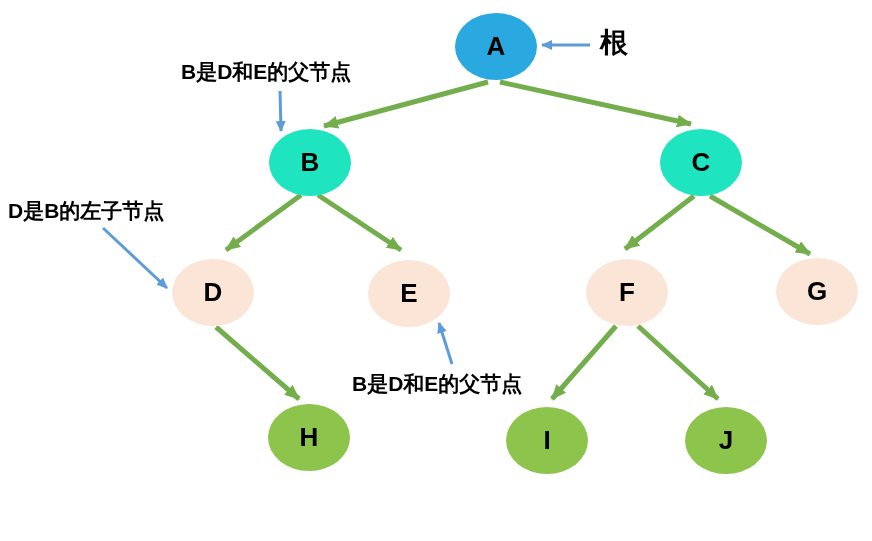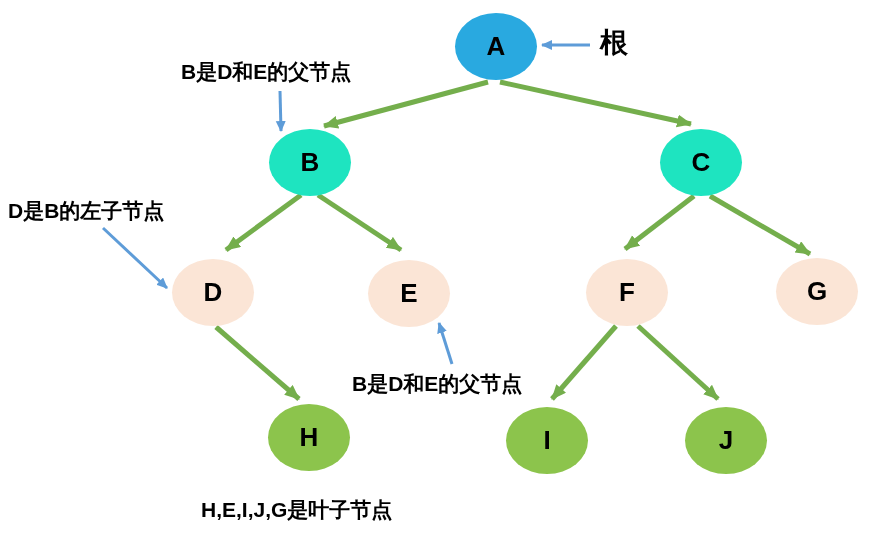--- a/index.html
+++ b/index.html
@@ -104,15 +104,14 @@
       <span>I</span>
     </div>
   <div class="node node-leaf" style="left:685px; top:407px;">
       <span>J</span>
     </div>
 
   <div class="ann ann-root" style="left:600px; top:26px;">根</div>
   <div class="ann" style="left:181px; top:59px;">B是D和E的父节点</div>
   <div class="ann" style="left:8px;   top:198px;text-align:right;">D是B的左子节点</div>
   <div class="ann" style="left:352px; top:371px;">B是D和E的父节点</div>
-  <div class="ann" style="left:201px; top:497px;">H,E,I,J,G是叶子节点</div>
 
 </div>
 
 </body></html>

